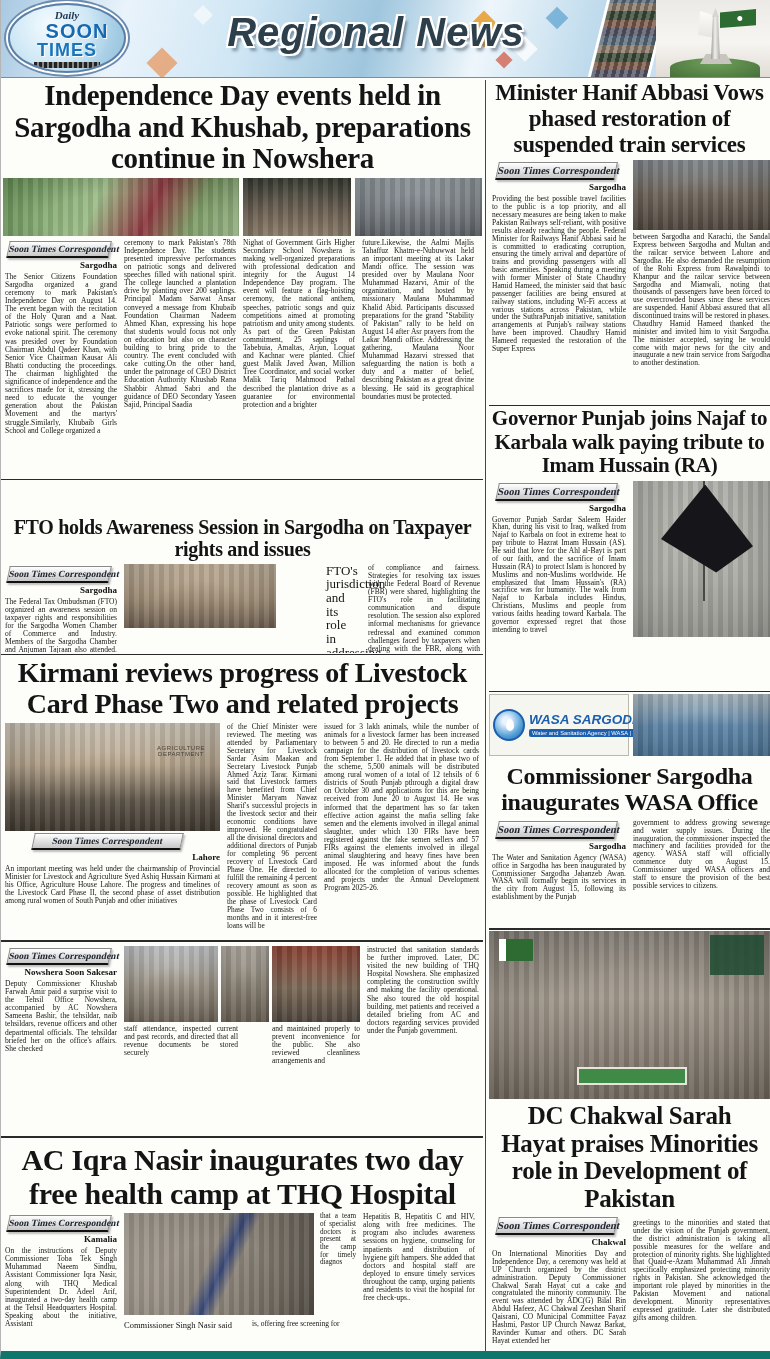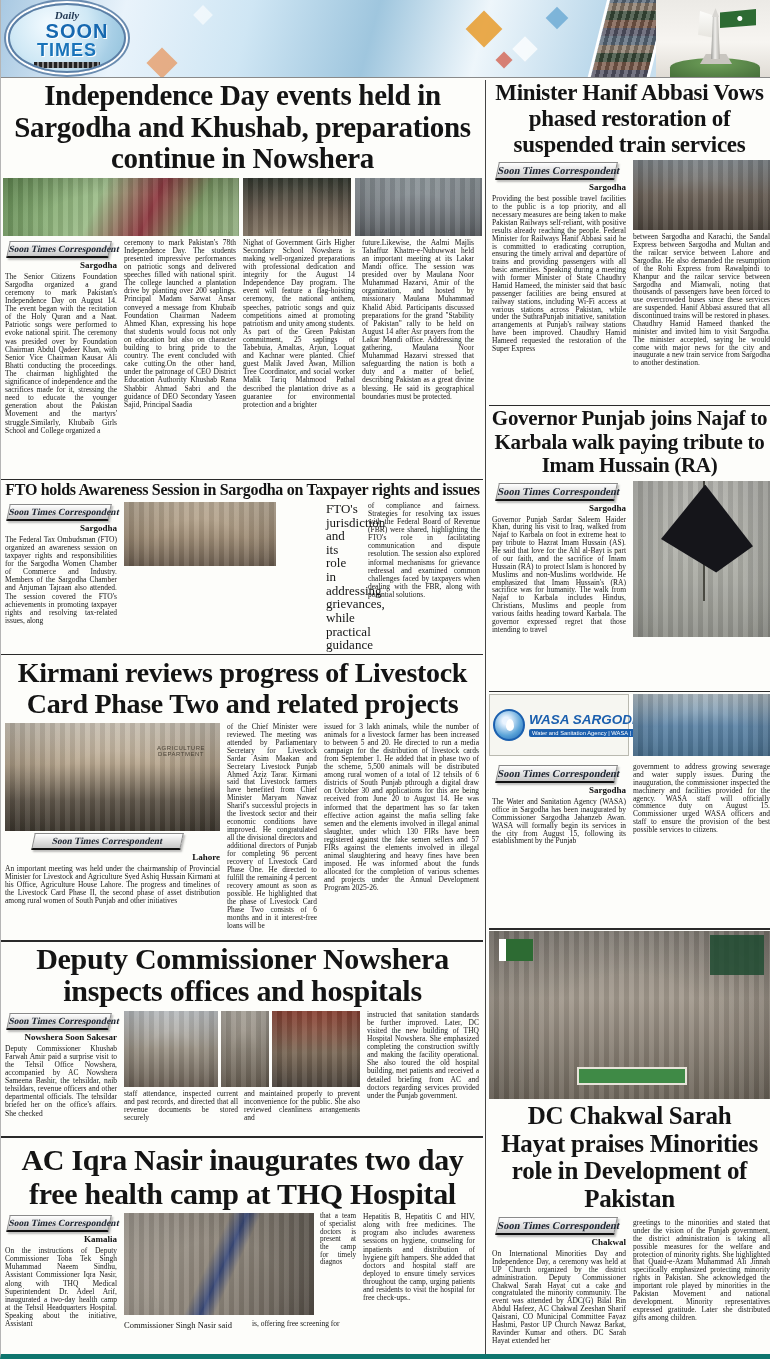--- a/index.html
+++ b/index.html
@@ -1,21 +1,21 @@
 <!DOCTYPE html>
 <html><head>
 <meta charset="utf-8">
 <style>
   * { margin:0; padding:0; box-sizing:border-box; }
   html,body { background:#e9e9e9; }
   .page {
     position:relative; width:770px; height:1359px; margin:0 auto;
     background:#fdfdfa; overflow:hidden;
     font-family:"Liberation Serif", serif; color:#111;
-    border-left:1px solid #b5b5b5; border-bottom:5px solid #0f766e;
+    border-left:1px solid #b5b5b5; border-bottom:8px solid #0f766e;
   }
   
   .masthead { position:absolute; left:0; top:0; width:770px; height:77px; overflow:hidden;
     background:
       linear-gradient(105deg,#a9c9e2 0%,#e9f3fb 16%,#cfe6f4 32%,#9fc6de 48%,#eef6fb 62%,#b9d7ea 78%,#e6f0f8 100%);
   }
   .diamond { position:absolute; transform:rotate(45deg); }
   .d1{left:470px;top:16px;width:26px;height:26px;background:rgba(232,155,44,.85);}
   .d2{left:515px;top:40px;width:18px;height:18px;background:rgba(255,255,255,.75);}
   .d3{left:548px;top:10px;width:16px;height:16px;background:rgba(90,160,207,.7);}
@@ -75,21 +75,21 @@
   .a2{left:1px;top:481px;width:481px;height:172px;}
   .a3{left:1px;top:656px;width:481px;height:283px;}
   .a4{left:1px;top:943px;width:481px;height:192px;}
   .a5{left:1px;top:1139px;width:481px;height:216px;}
   .r1{left:488px;top:80px;width:281px;height:324px;}
   .r2{left:488px;top:407px;width:281px;height:230px;}
   .wb{left:488px;top:694px;width:281px;height:62px;display:flex;gap:4px;}
   .r3{left:488px;top:760px;width:281px;height:167px;}
   .r4{left:488px;top:931px;width:281px;height:428px;}
   .a1 .hl{font-size:29px;line-height:1.09;}
-  .a2 .hl{font-size:16px;line-height:1.12;}
+  .a2 .hl{font-size:20px;line-height:1.12;margin-top:35px;}
   .a3 .hl{font-size:28px;line-height:1.1;margin-top:2px;}
   .a4 .hl{font-size:30px;line-height:1.08;}
   .a5 .hl{font-size:30px;line-height:1.12;margin-top:4px;}
   .r1 .hl{font-size:23px;line-height:1.12;}
   .r2 .hl{font-size:21px;line-height:1.12;}
   .r3 .hl{font-size:24px;line-height:1.1;margin-top:3px;}
   .r4 .hl{font-size:25px;line-height:1.1;margin:3px 4px 2px;}
   .subhead{font-size:12px;font-weight:bold;margin:3px 6px 2px;color:#161616;}
   
   .bt{font-size:7.5px;line-height:1.08;text-align:justify;color:#151515;}
@@ -171,20 +171,21 @@
       <div class="m-base"></div>
       <div class="m-tower"></div>
       <div class="m-top"></div>
     </div>
     <div class="logo">
       <div class="logo-daily">Daily</div>
       <div class="logo-soon">SOON</div>
       <div class="logo-times">TIMES</div>
       <div class="logo-bar"></div>
     </div>
+    <div class="mh-title">Regional News</div>
   </header>
   <div class="rule mh-rule"></div>
   <div class="vline"></div>
 
   <section class="art a1">
     <h1 class="hl">Independence Day events held in Sargodha and Khushab, preparations continue in Nowshera</h1>
     <div class="photorow">
       <div class="photo ph1a"></div>
       <div class="photo ph1b"></div>
       <div class="photo ph1c"></div>
@@ -235,36 +236,35 @@
         <div class="dateline">Lahore</div>
         <div class="bt">An important meeting was held under the chairmanship of Provincial Minister for Livestock and Agriculture Syed Ashiq Hussain Kirmani at his Office, Agriculture House Lahore. The progress and timelines of the Livestock Card Phase II, the second phase of asset distribution among rural women of South Punjab and other initiatives</div>
       </div>
       <div class="a3mid bt">of the Chief Minister were reviewed. The meeting was attended by Parliamentary Secretary for Livestock Sardar Asim Maakan and Secretary Livestock Punjab Ahmed Aziz Tarar. Kirmani said that Livestock farmers have benefited from Chief Minister Maryam Nawaz Sharif's successful projects in the livestock sector and their economic conditions have improved. He congratulated all the divisional directors and additional directors of Punjab for completing 96 percent recovery of Livestock Card Phase One. He directed to fulfill the remaining 4 percent recovery amount as soon as possible. He highlighted that the phase of Livestock Card Phase Two consists of 6 months and in it interest-free loans will be</div>
       <div class="a3right bt">issued for 3 lakh animals, while the number of animals for a livestock farmer has been increased to between 5 and 20. He directed to run a media campaign for the distribution of livestock cards from September 1. He added that in phase two of the scheme, 5,500 animals will be distributed among rural women of a total of 12 tehsils of 6 districts of South Punjab pthrough a digital draw on October 30 and applications for this are being received from June 20 to August 14. He was informed that the department has so far taken effective action against the mafia selling fake semen and the elements involved in illegal animal slaughter, under which 130 FIRs have been registered against the fake semen sellers and 57 FIRs against the elements involved in illegal animal slaughtering and heavy fines have been imposed. He was informed about the funds allocated for the completion of various schemes and projects under the Annual Development Program 2025-26.</div>
     </div>
   </section>
   <div class="rule lr3"></div>
 
   <section class="art a4">
-    <h1 class="hl">Deputy Commissioner Nowshera inspects offices and hospitals</h1>
     <div class="cols">
       <div class="w112">
         <div class="byline"><span>Soon Times Correspondent</span></div>
         <div class="dateline">Nowshera Soon Sakesar</div>
         <div class="bt">Deputy Commissioner Khushab Farwah Amir paid a surprise visit to the Tehsil Office Nowshera, accompanied by AC Nowshera Sameena Bashir, the tehsildar, naib tehsildars, revenue officers and other departmental officials. The tehsildar briefed her on the office's affairs. She checked</div>
       </div>
       <div class="a4mid">
         <div class="photorow">
           <div class="photo ph-dcn1"></div>
           <div class="photo ph-dcn2"></div>
           <div class="photo ph-dcn3"></div>
         </div>
         <div class="rowflex">
           <div class="bt" style="width:114px;">staff attendance, inspected current and past records, and directed that all revenue documents be stored securely</div>
-          <div class="bt" style="flex:1;">and maintained properly to prevent inconvenience for the public. She also reviewed cleanliness arrangements and</div>
+          <div class="bt" style="flex:1;margin-left:28px;">and maintained properly to prevent inconvenience for the public. She also reviewed cleanliness arrangements and</div>
         </div>
       </div>
       <div class="w112 bt">instructed that sanitation standards be further improved. Later, DC visited the new building of THQ Hospital Nowshera. She emphasized completing the construction swiftly and making the facility operational. She also toured the old hospital building, met patients and received a detailed briefing from AC and doctors regarding services provided under the Punjab government.</div>
     </div>
   </section>
   <div class="rule lr4"></div>
 
   <section class="art a5">
     <h1 class="hl">AC Iqra Nasir inaugurates two day free health camp at THQ Hospital</h1>
     <div class="cols">
@@ -327,20 +327,21 @@
       <div class="wasa-logo"></div>
       <div>
         <div class="wasa-title">WASA SARGODHA</div>
         <div class="wasa-sub">Water and Sanitation Agency | WASA | Sargodha</div>
       </div>
     </div>
     <div class="photo ph-wasa"></div>
   </div>
 
   <section class="art r3">
+    <h1 class="hl">Commissioner Sargodha inaugurates WASA Office</h1>
     <div class="cols">
       <div class="w134">
         <div class="byline byline-r"><span>Soon Times Correspondent</span></div>
         <div class="dateline">Sargodha</div>
         <div class="bt btr">The Water and Sanitation Agency (WASA) office in Sargodha has been inaugurated by Commissioner Sargodha Jahanzeb Awan. WASA will formally begin its services in the city from August 15, following its establishment by the Punjab</div>
       </div>
       <div class="w137 bt btr">government to address growing sewerage and water supply issues. During the inauguration, the commissioner inspected the machinery and facilities provided for the agency. WASA staff will officially commence duty on August 15. Commissioner urged WASA officers and staff to ensure the provision of the best possible services to citizens.</div>
     </div>
   </section>
   <div class="rule rr3"></div>

